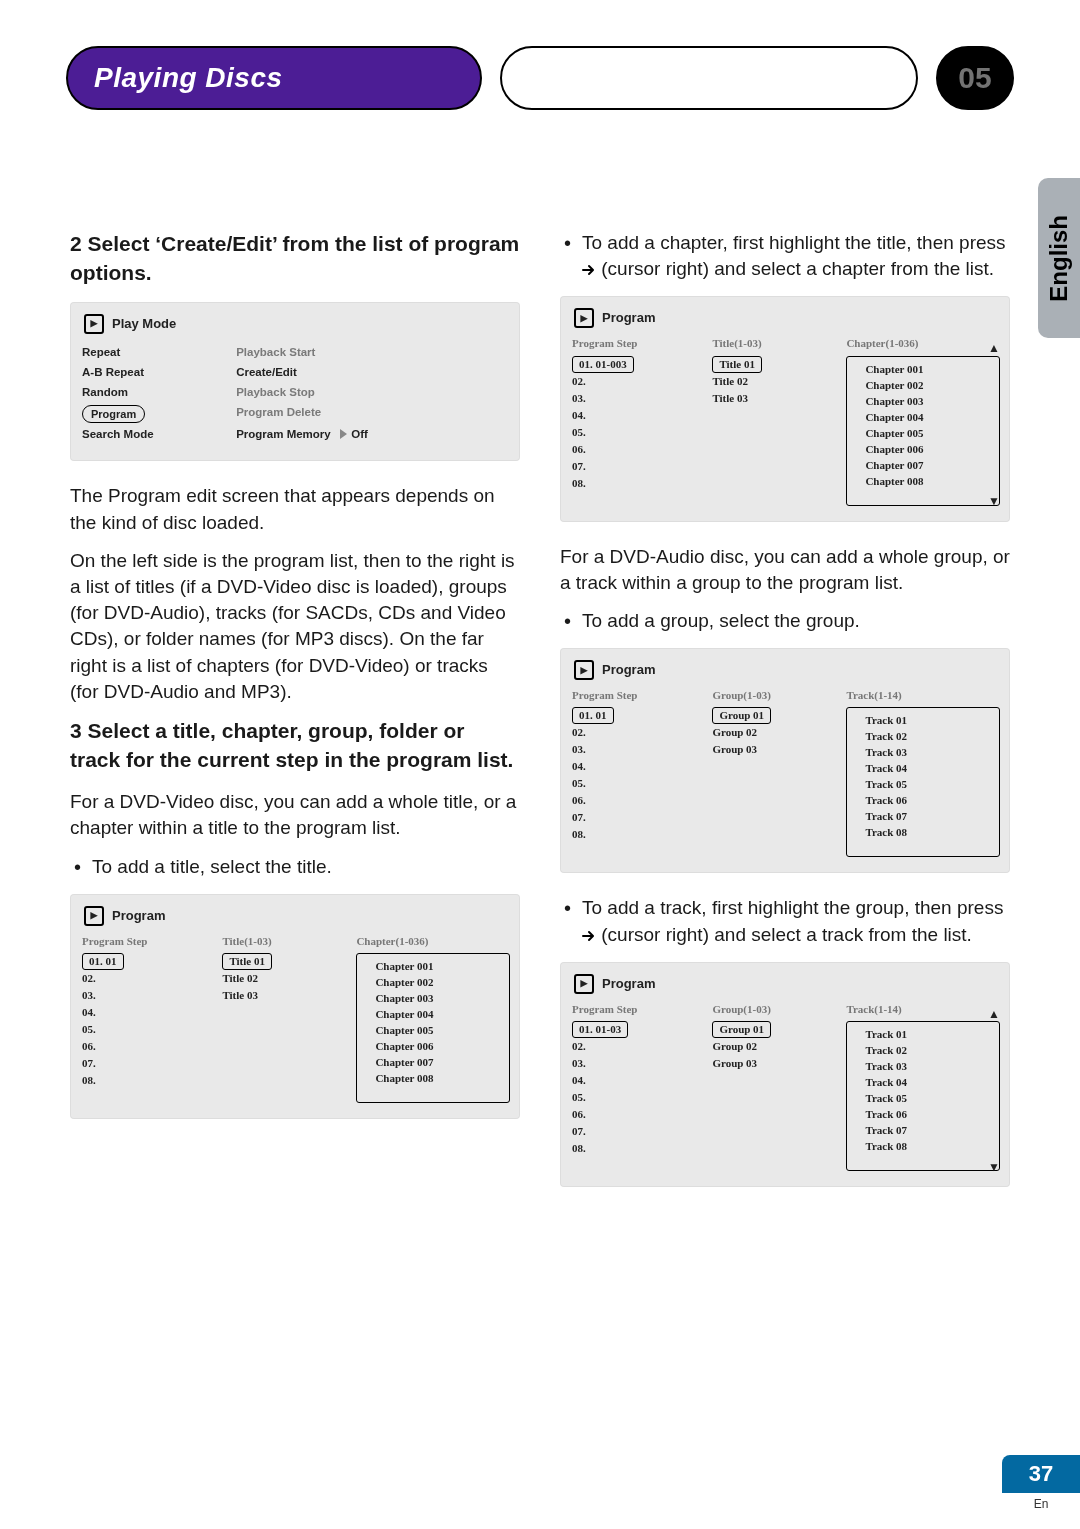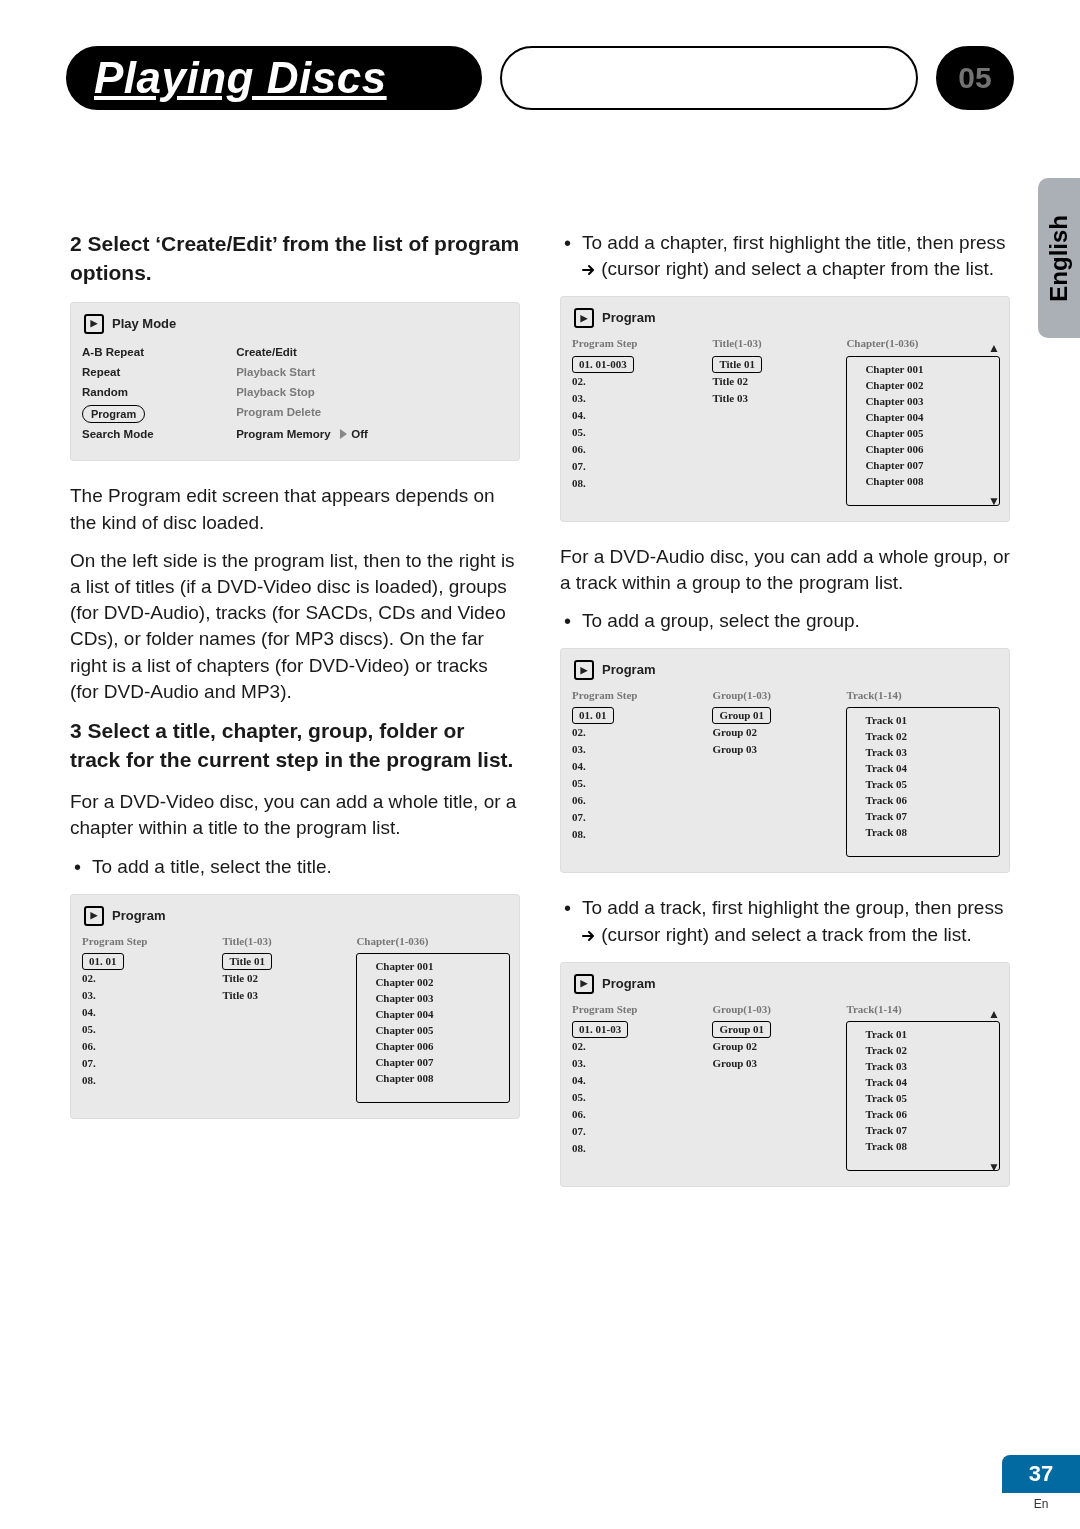--- a/index.html
+++ b/index.html
@@ -30,27 +30,26 @@
     border:2px solid #000;
     border-radius:32px;
     height:60px;
     display:flex;
     align-items:center;
     font-weight:800;
     font-size:30px;
   }
   .bubble-title{
     flex:0 0 360px;
-    background:#000000;
+    background:#4c1d95;
     color:#fff;
     padding:0 26px;
-    font-size:44px;
+    font-size:28px;
     font-style:italic;
     letter-spacing:.5px;
-    text-decoration:underline;
   }
   .bubble-blank{
     flex:1;
     background:#fff;
   }
   .bubble-num{
     flex:0 0 74px;
     background:#000;
     color:#737373;
     justify-content:center;
@@ -176,26 +175,26 @@
     <p class="step-heading">2   Select ‘Create/Edit’ from the list of program options.</p>
 
     <div class="osd">
       <div class="osd-title-row">
         <span class="disc-icon">▶</span>
         <span>Play Mode</span>
       </div>
       <table>
         <tbody>
             <tr>
+          <td class="opt">Repeat</td>
+          <td class="opt-muted">Playback Start</td>
+        </tr>
+        <tr>
           <td class="opt">A-B Repeat</td>
           <td class="opt">Create/Edit</td>
-        </tr>
-        <tr>
-          <td class="opt">Repeat</td>
-          <td class="opt-muted">Playback Start</td>
         </tr>
         <tr>
           <td class="opt">Random</td>
           <td class="opt-muted">Playback Stop</td>
         </tr>
         <tr>
           <td><span class="pill">Program</span></td>
           <td class="opt-muted">Program Delete</td>
         </tr>
         <tr>

